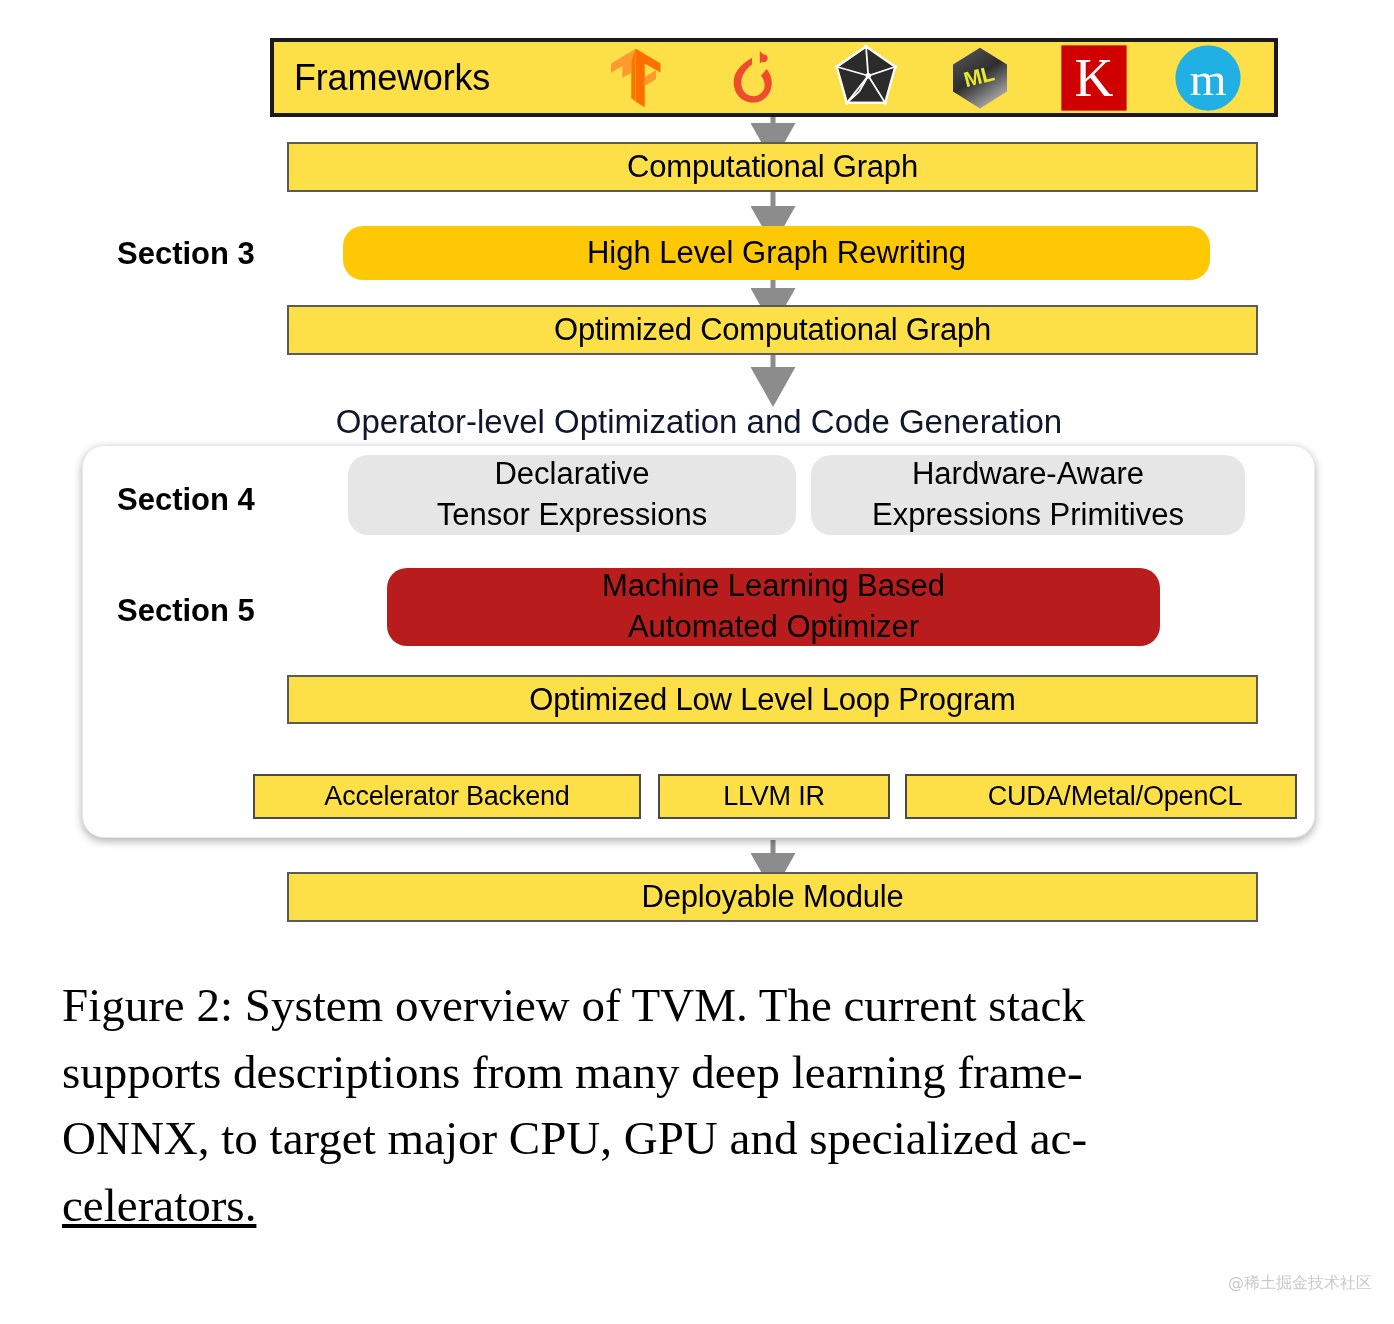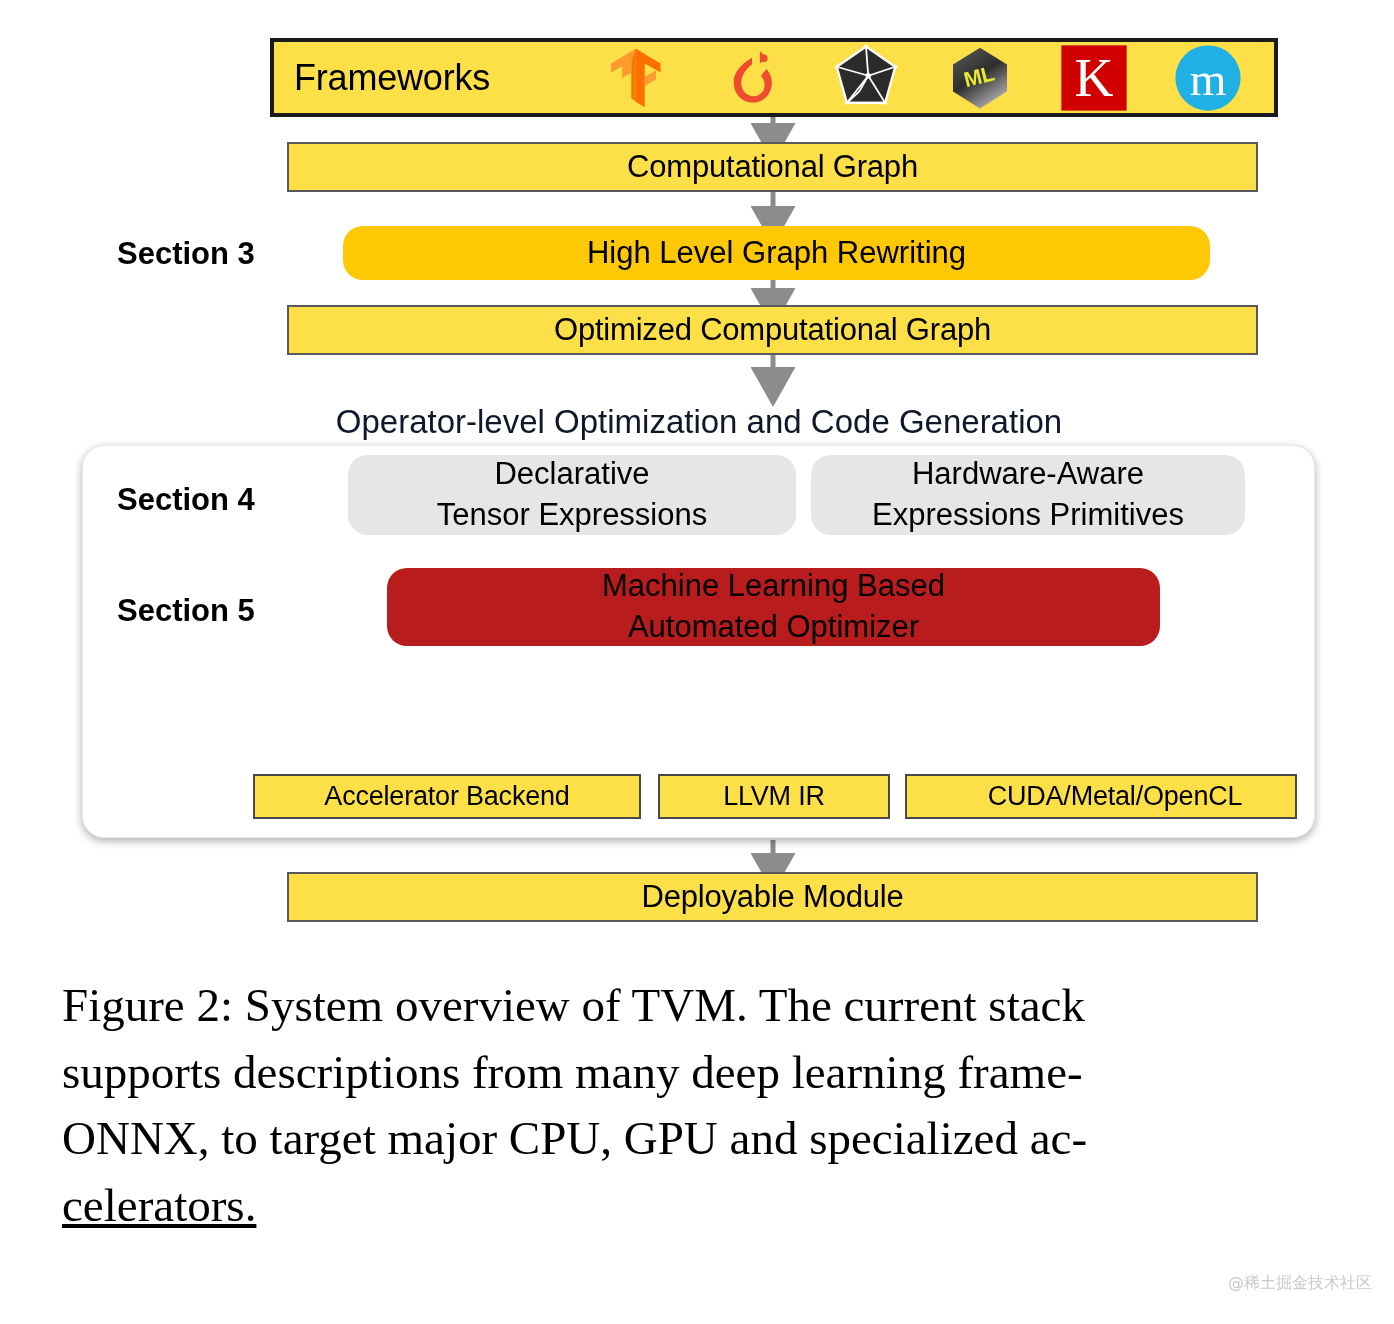--- a/index.html
+++ b/index.html
@@ -244,20 +244,21 @@
     <span>Expressions Primitives</span>
   </div>
 
   <div class="abs section-label" style="left:117px; top:593px;">Section 5</div>
 
   <div class="abs roundbox" style="left:387px; top:568px; width:773px; height:78px; background:#b91c1c;">
     <span>Machine Learning Based</span>
     <span>Automated Optimizer</span>
   </div>
 
+  <div class="abs plainbox" style="left:287px; top:675px; width:971px; height:49px;">Optimized Low Level Loop Program</div>
 
   <div class="abs plainbox thin" style="left:253px; top:774px; width:388px; height:45px;">Accelerator Backend</div>
 
   <div class="abs plainbox thin" style="left:658px; top:774px; width:232px; height:45px;">LLVM IR</div>
 
   <div class="abs plainbox thin" style="left:905px; top:774px; width:392px; height:45px;padding-left:28px;">CUDA/Metal/OpenCL</div>
 
   <div class="abs plainbox" style="left:287px; top:872px; width:971px; height:50px;">Deployable Module</div>
 
   <div id="caption">

